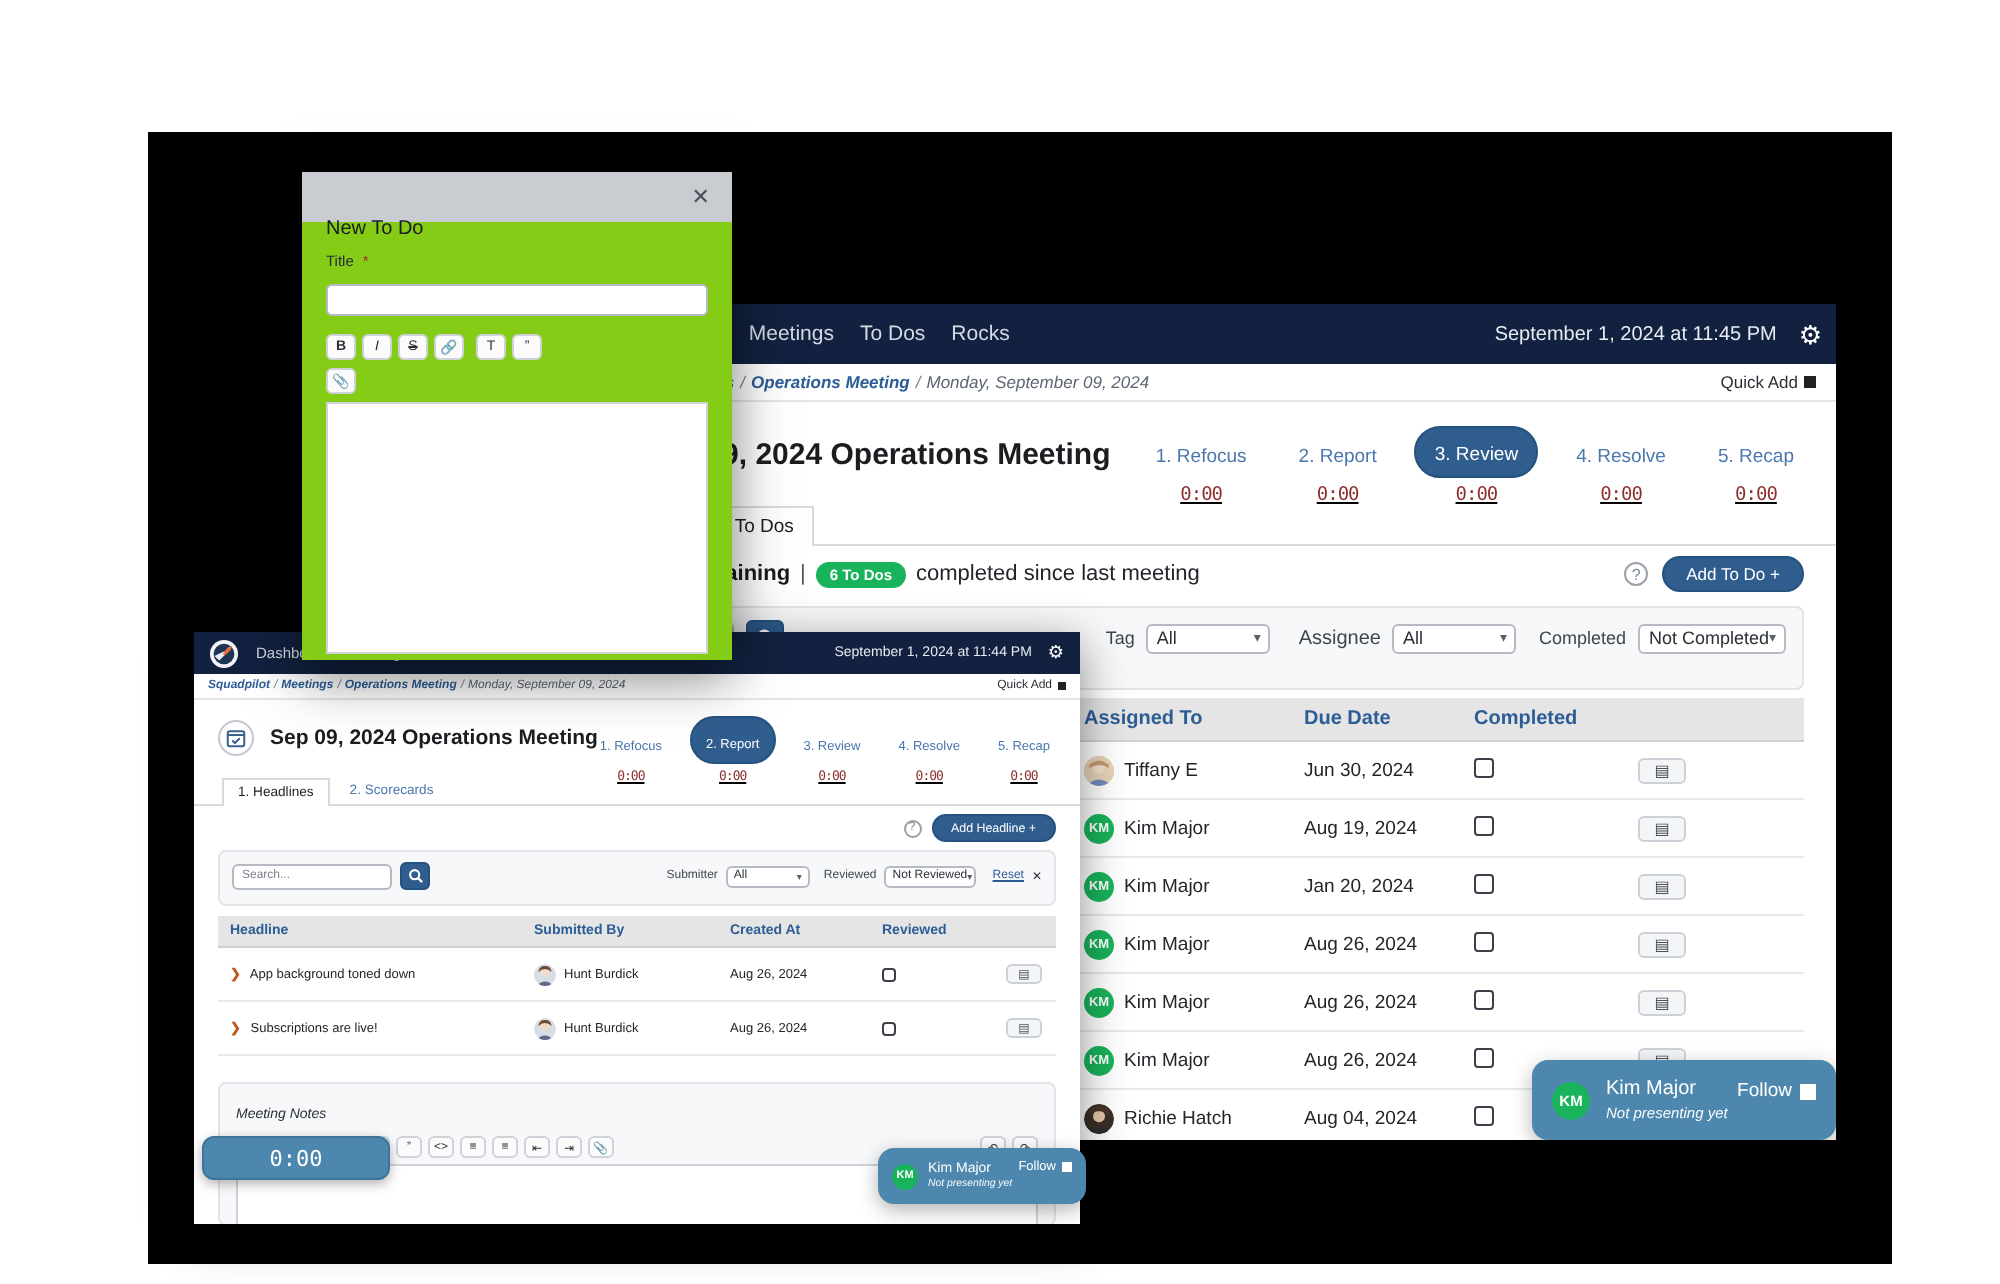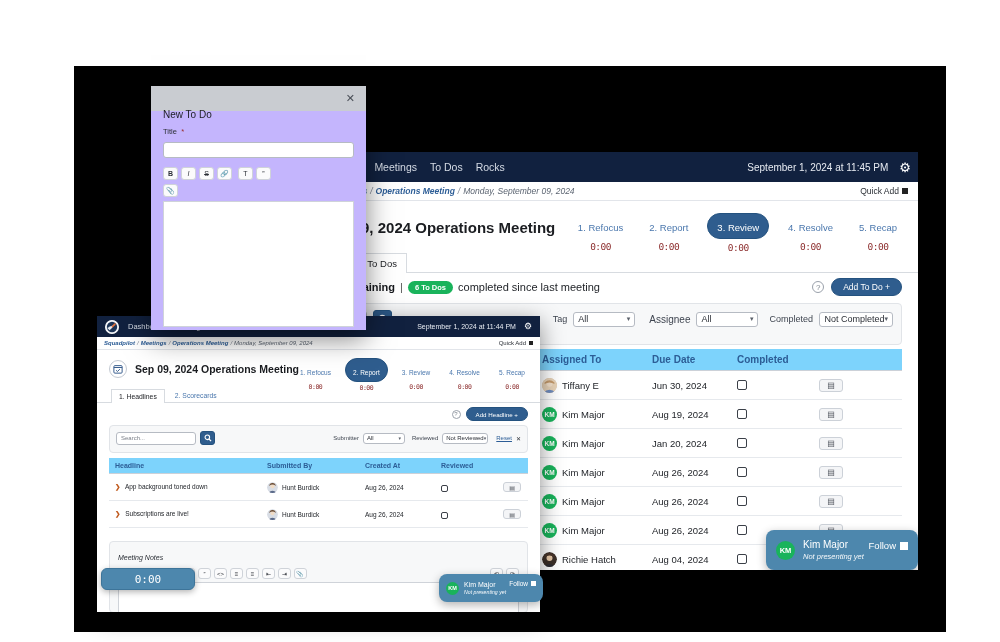--- a/index.html
+++ b/index.html
@@ -65,21 +65,21 @@
   .titlerow { display: flex; align-items: center; position: relative; background:#fff; }
   .cal-circle {
     border-radius: 50%;
     border: 1px solid #c3c9d2;
     display: flex; align-items: center; justify-content: center;
     flex: none; background: #fff;
   }
   .cal-glyph { color: #3a5f8f; display:block; }
   .meeting-title { font-weight: bold; color: #1b1d21; white-space: nowrap; }
 
-  .steps { position: absolute; display: flex; align-items: center; }
+  .steps { position: absolute; display: flex; align-items: flex-end; text-decoration: underline; }
   .step { text-align: center; cursor: pointer; }
   .step-label { color: #4a77ad; white-space: nowrap; }
   .step.active .step-label { color: #ffffff; }
   .step-pill { border-radius: 999px; display:inline-block; }
   .step.active .step-pill { background: #2f5d8e; border: 1px solid #24527f; }
   .step-time { color: #8d2f2f; font-family: "DejaVu Sans Mono", monospace; letter-spacing: -0.5px; }
 
   
   .tabs { display: flex; align-items: flex-end; border-bottom: 1px solid #d7dbe0; background: #fff; }
   .tab { color: #4a77ad; cursor: pointer; border: 1px solid transparent; border-bottom: none; white-space: nowrap; }
@@ -107,21 +107,21 @@
   }
   .caret { color: #5a606a; }
   .inputbox { border: 1px solid #b6bbc3; border-radius: 3px; background: #fff; color:#7a7f88; display:flex;align-items:center;}
   .btn-search { background: #2f5d8e; border: 1px solid #24527f; border-radius: 3px; color:#fff; display:flex;align-items:center;justify-content:center;cursor:pointer;}
   .reset { position: absolute; right: 0; color: #2c5d96; text-decoration: underline; cursor: pointer; }
   .reset-x { color: #2b2f36; text-decoration: none; }
 
   
   .tbl { width: 100%; border-collapse: collapse; background:#fff; }
   .tbl thead th {
-    background: #7dd3fc; color: #2c5d96; font-weight: bold; text-align: left;
+    background: #e5e5e5; color: #2c5d96; font-weight: bold; text-align: left;
     border-bottom: 1px solid #ccd1d8;
     white-space: nowrap;
   }
   .tbl td { border-bottom: 1px solid #e6e9ed; color: #22252a; vertical-align: middle; white-space: nowrap; }
   .cellflex { display:flex; align-items:center; }
   .avatar { border-radius:50%; flex:none; display:flex;align-items:center;justify-content:center; color:#fff; font-weight:bold; overflow:hidden;}
   .av-photo { background: #b9a48f; }
   .chk { border: 1.5px solid #3b4048; border-radius: 2px; background:#fff; display:inline-block; }
   .rowbtn { border:1px solid #ccd1d8; background:#f4f5f7; border-radius:3px; display:flex;align-items:center;justify-content:center; color:#4b5059; cursor:pointer;}
   .tag { border:1px solid #cfd4da; background:#fafbfc; border-radius:999px; display:inline-flex; align-items:center; overflow:hidden; white-space:nowrap;}
@@ -138,21 +138,21 @@
   .pres-name { font-weight: normal; white-space: nowrap; }
   .pres-sub { font-style: italic; white-space: nowrap; opacity:.95; }
   .pres-follow { white-space: nowrap; display:flex; align-items:center; }
   .pres-chk { background:#fff; display:inline-block; }
 
   
   .modal { position:absolute; background:#ffffff; box-shadow: 0 8px 26px rgba(0,0,0,0.5); overflow:hidden; }
   .modal-head { background:#c9ccd1; display:flex; align-items:center; position:relative; }
   .modal-title { color:#1b1d21; }
   .modal-x { position:absolute; right:0; color:#4a4f57; cursor:pointer; }
-  .modal-body { background:#c4b5fd; }
+  .modal-body { background:#84cc16; }
   .fld-label { color:#2b2f36; }
   .req { color:#9a3030; }
   .txtinput { background:#fff; border:1px solid #b6bbc3; border-radius:3px; }
   .rte-bar { display:flex; align-items:center; flex-wrap:wrap; }
   .rte-btn { border:1px solid #cfd3d9; background:#fbfbfc; border-radius:3px; display:flex;align-items:center;justify-content:center; color:#2b2f36; cursor:pointer;}
   .rte-area { background:#fff; border:1px solid #cfd3d9; }
 
   
   .notes-panel { background:#f7f8f9; border:1px solid #e1e4e8; border-radius:4px; }
   .notes-title { font-style: italic; color:#2b2f36; }

